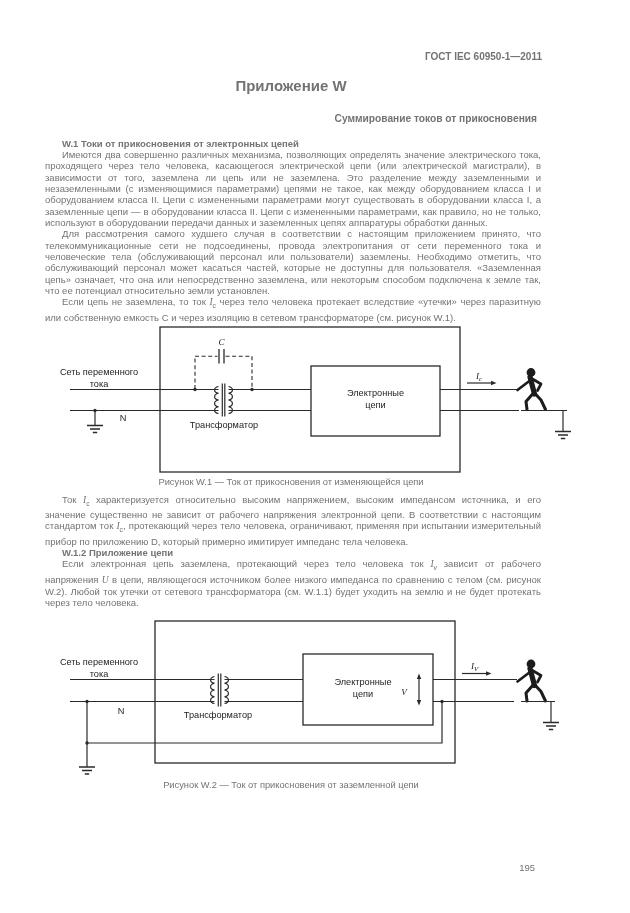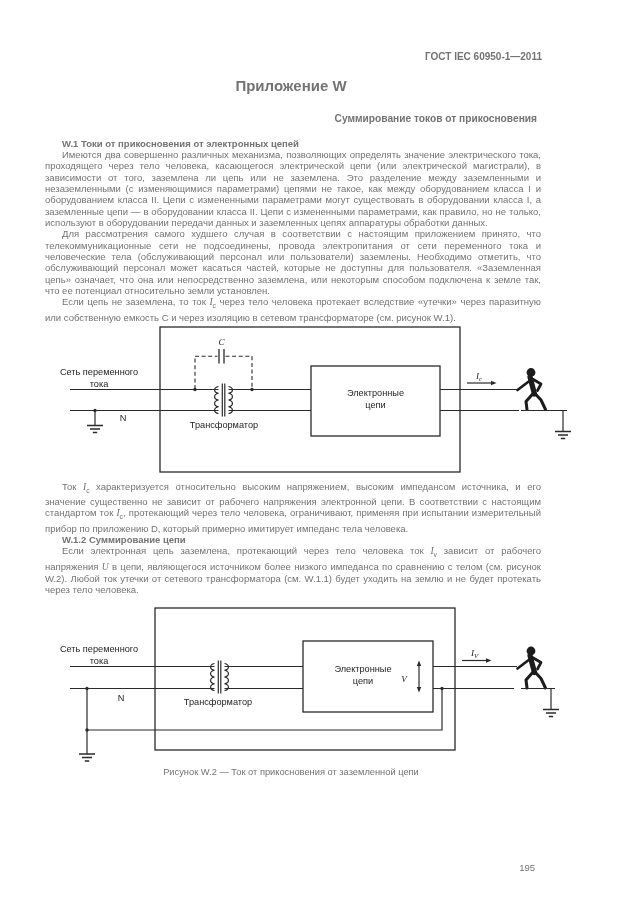--- a/index.html
+++ b/index.html
@@ -110,24 +110,25 @@
       <line class="ln" x1="467" y1="420" x2="491" y2="420"></line>
       <polygon class="ah" points="491,417.8 496.5,420 491,422.2"></polygon>
     </g>
 
     <use href="#person" x="517" y="427"></use>
     <line class="ln" x1="521" y1="447.5" x2="567" y2="447.5"></line>
     <line class="ln" x1="563" y1="447.5" x2="563" y2="468.5"></line>
     <use href="#gnd" x="563" y="468.5"></use>
   </svg>
 
+  <div id="fig1-caption" class="caption">Рисунок W.1 — Ток от прикосновения от изменяющейся цепи</div>
 
   <div id="mid-block" class="textblock">
       <div class="para">Ток <i>I</i><sub>c</sub> характеризуется относительно высоким напряжением, высоким импедансом источника, и его значение существенно не зависит от рабочего напряжения электронной цепи. В соответствии с настоящим стандартом ток <i>I</i><sub>c</sub>, протекающий через тело человека, ограничивают, применяя при испытании измерительный прибор по приложению D, который примерно имитирует импеданс тела человека.</div>
-      <div class="para-h">W.1.2 Суммирование цепи</div>
+      <div class="para-h">W.1.2 Приложение цепи</div>
       <div class="para">Если электронная цепь заземлена, протекающий через тело человека ток <i>I</i><sub>v</sub> зависит от рабочего напряжения <i>U</i> в цепи, являющегося источником более низкого импеданса по сравнению с телом (см. рисунок W.2). Любой ток утечки от сетевого трансформатора (см. W.1.1) будет уходить на землю и не будет протекать через тело человека.</div>
     </div>
 
   <svg id="fig2" class="fig" width="630" height="163" viewBox="0 645 630 163" xmlns="http://www.w3.org/2000/svg">
 
     <rect class="bx" x="155" y="649" width="300" height="142"></rect>
 
     <path class="ln" d="M70 707.5 H214.5 M224.5 707.5 H303 M433 707.5 H517"></path>
     <path class="ln" d="M70 729.5 H214.5 M224.5 729.5 H303 M433 729.5 H514"></path>
 

